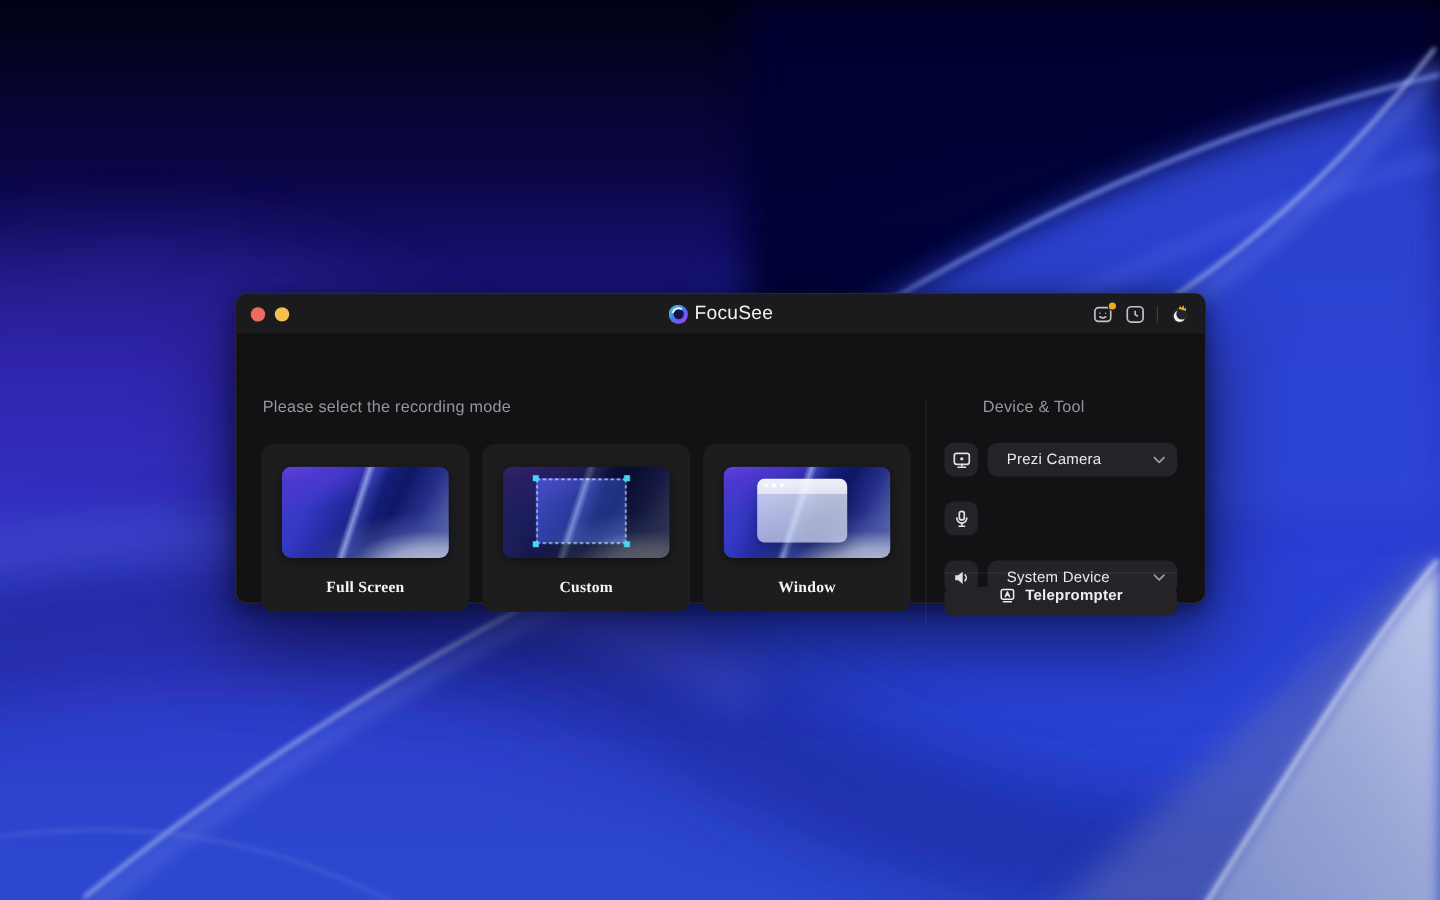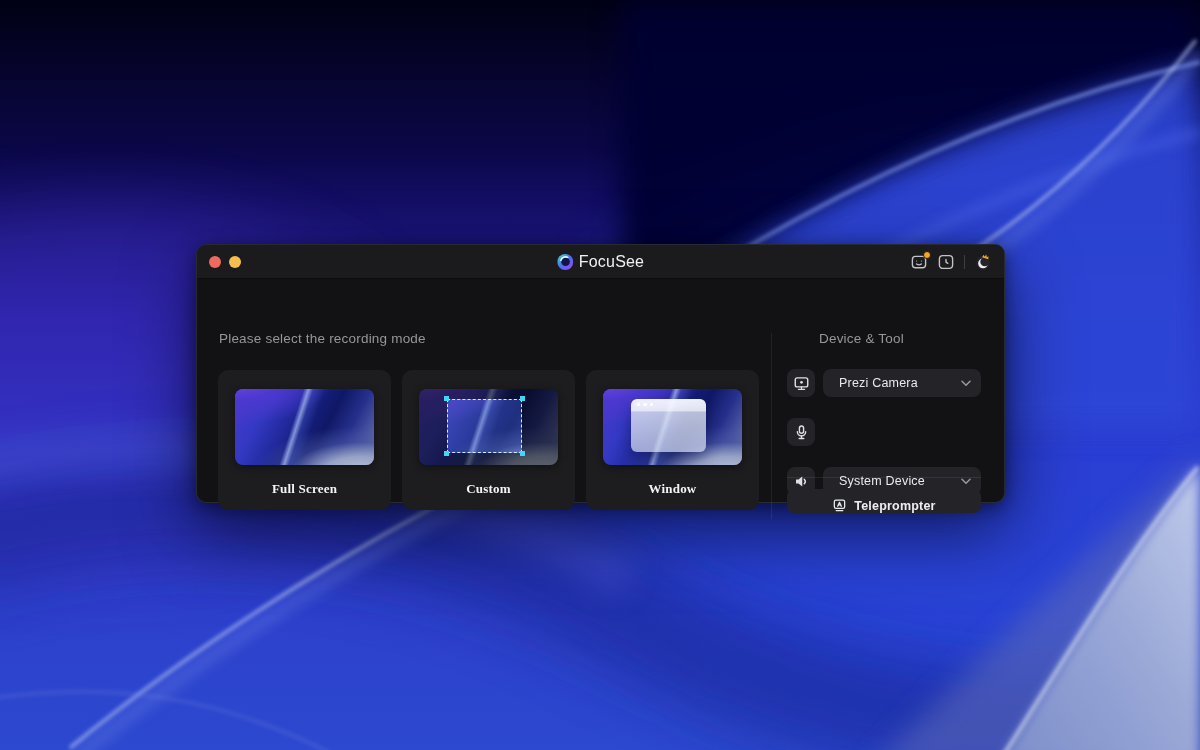--- a/index.html
+++ b/index.html
@@ -78,21 +78,21 @@
   .panel-rows{position:absolute;left:590px;top:90px;width:194px;display:flex;flex-direction:column;gap:21px;justify-content:center;}
   .device-row{display:flex;gap:8px;height:28px;}
   .icon-btn{width:28px;height:28px;background:#242428;border-radius:8px;
     display:flex;align-items:center;justify-content:center;flex:0 0 28px;}
   .dropdown{flex:1;background:#242428;border-radius:8px;display:flex;align-items:center;
     padding:0 10px 0 16px;min-width:0;}
   .dd-label{font-size:12.5px;font-weight:500;color:#eaeaee;letter-spacing:.2px;white-space:nowrap;}
   .dd-chevron{margin-left:auto;display:flex;}
   .hdivider{position:absolute;left:590px;top:198px;width:194px;height:1px;background:rgba(255,255,255,.08);}
   .teleprompter-btn{position:absolute;left:590px;top:210px;width:194px;height:24px;background:#242428;
-    border-radius:7px;display:flex;align-items:flex-end;justify-content:center;gap:7px;box-sizing:border-box;}
+    border-radius:7px;display:flex;align-items:flex-start;justify-content:center;gap:7px;box-sizing:border-box;}
   .tp-label{font-size:12.5px;font-weight:bold;color:#edeef1;letter-spacing:.2px;}
 </style>
 </head>
 <body>
 
 <svg class="wallpaper" viewBox="0 0 1200 750" preserveAspectRatio="none">
   <defs>
     <linearGradient id="bgGrad" x1="0" y1="0" x2="0" y2="1">
       <stop offset="0" stop-color="#010114"></stop>
       <stop offset="0.2" stop-color="#0b0748"></stop>

